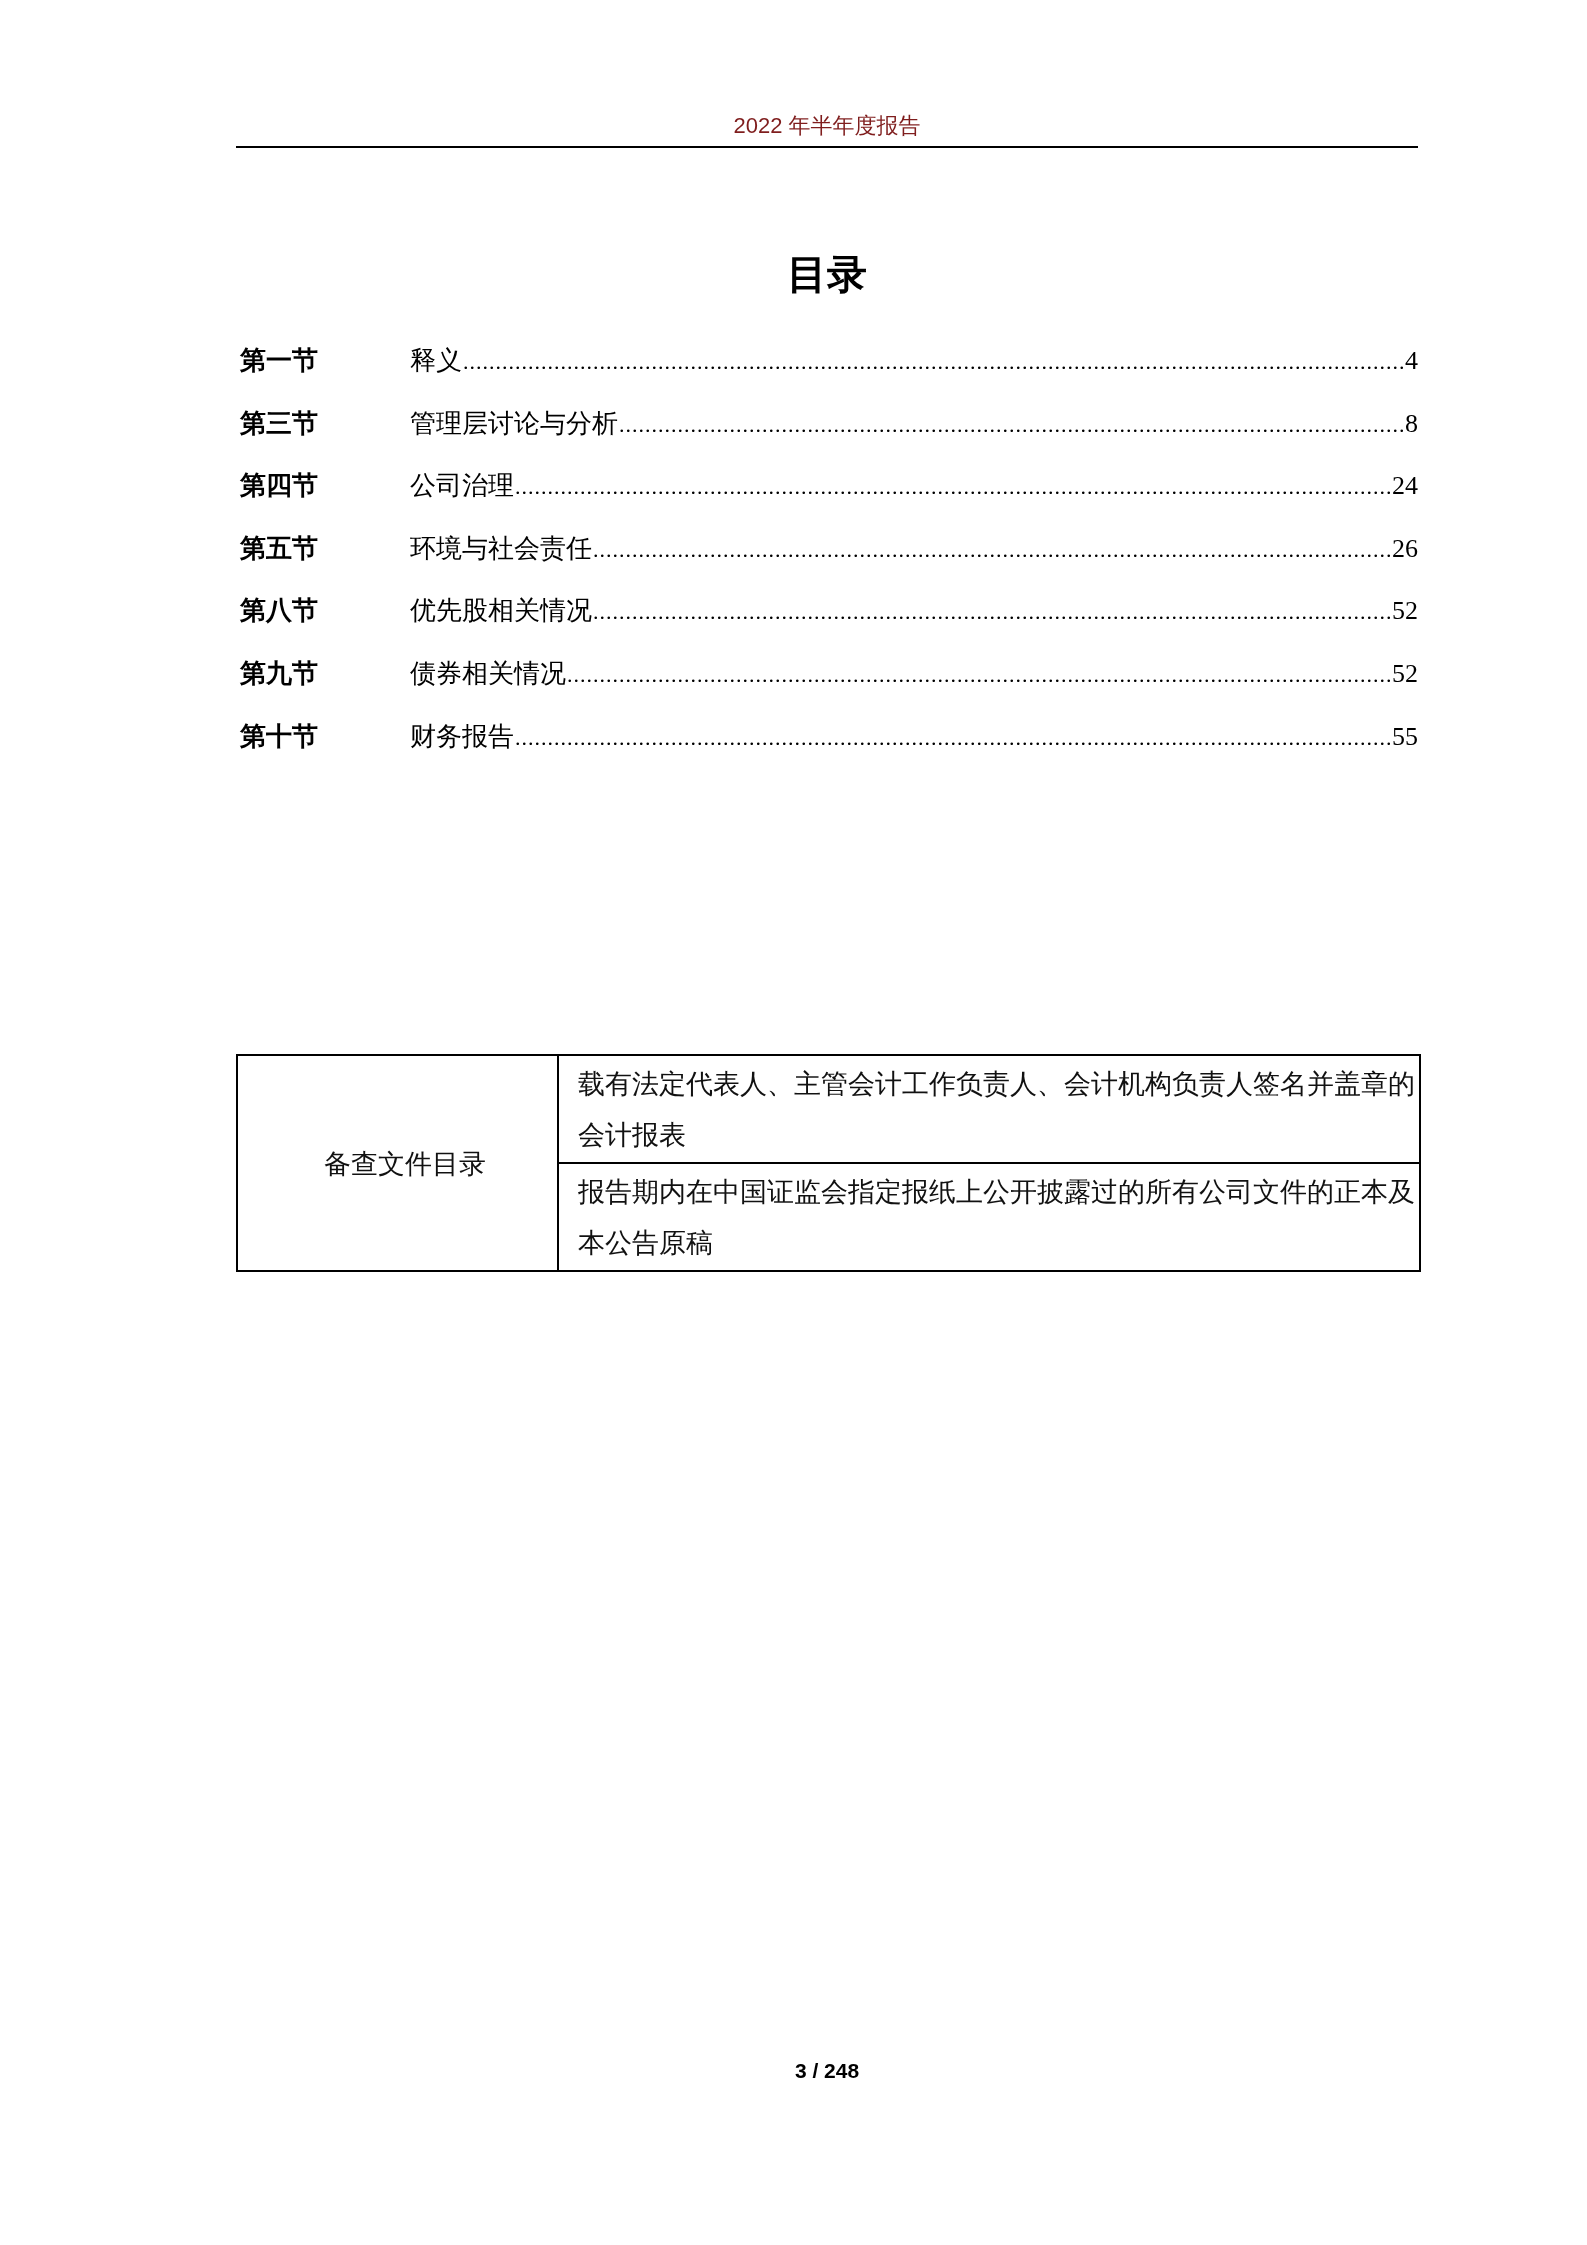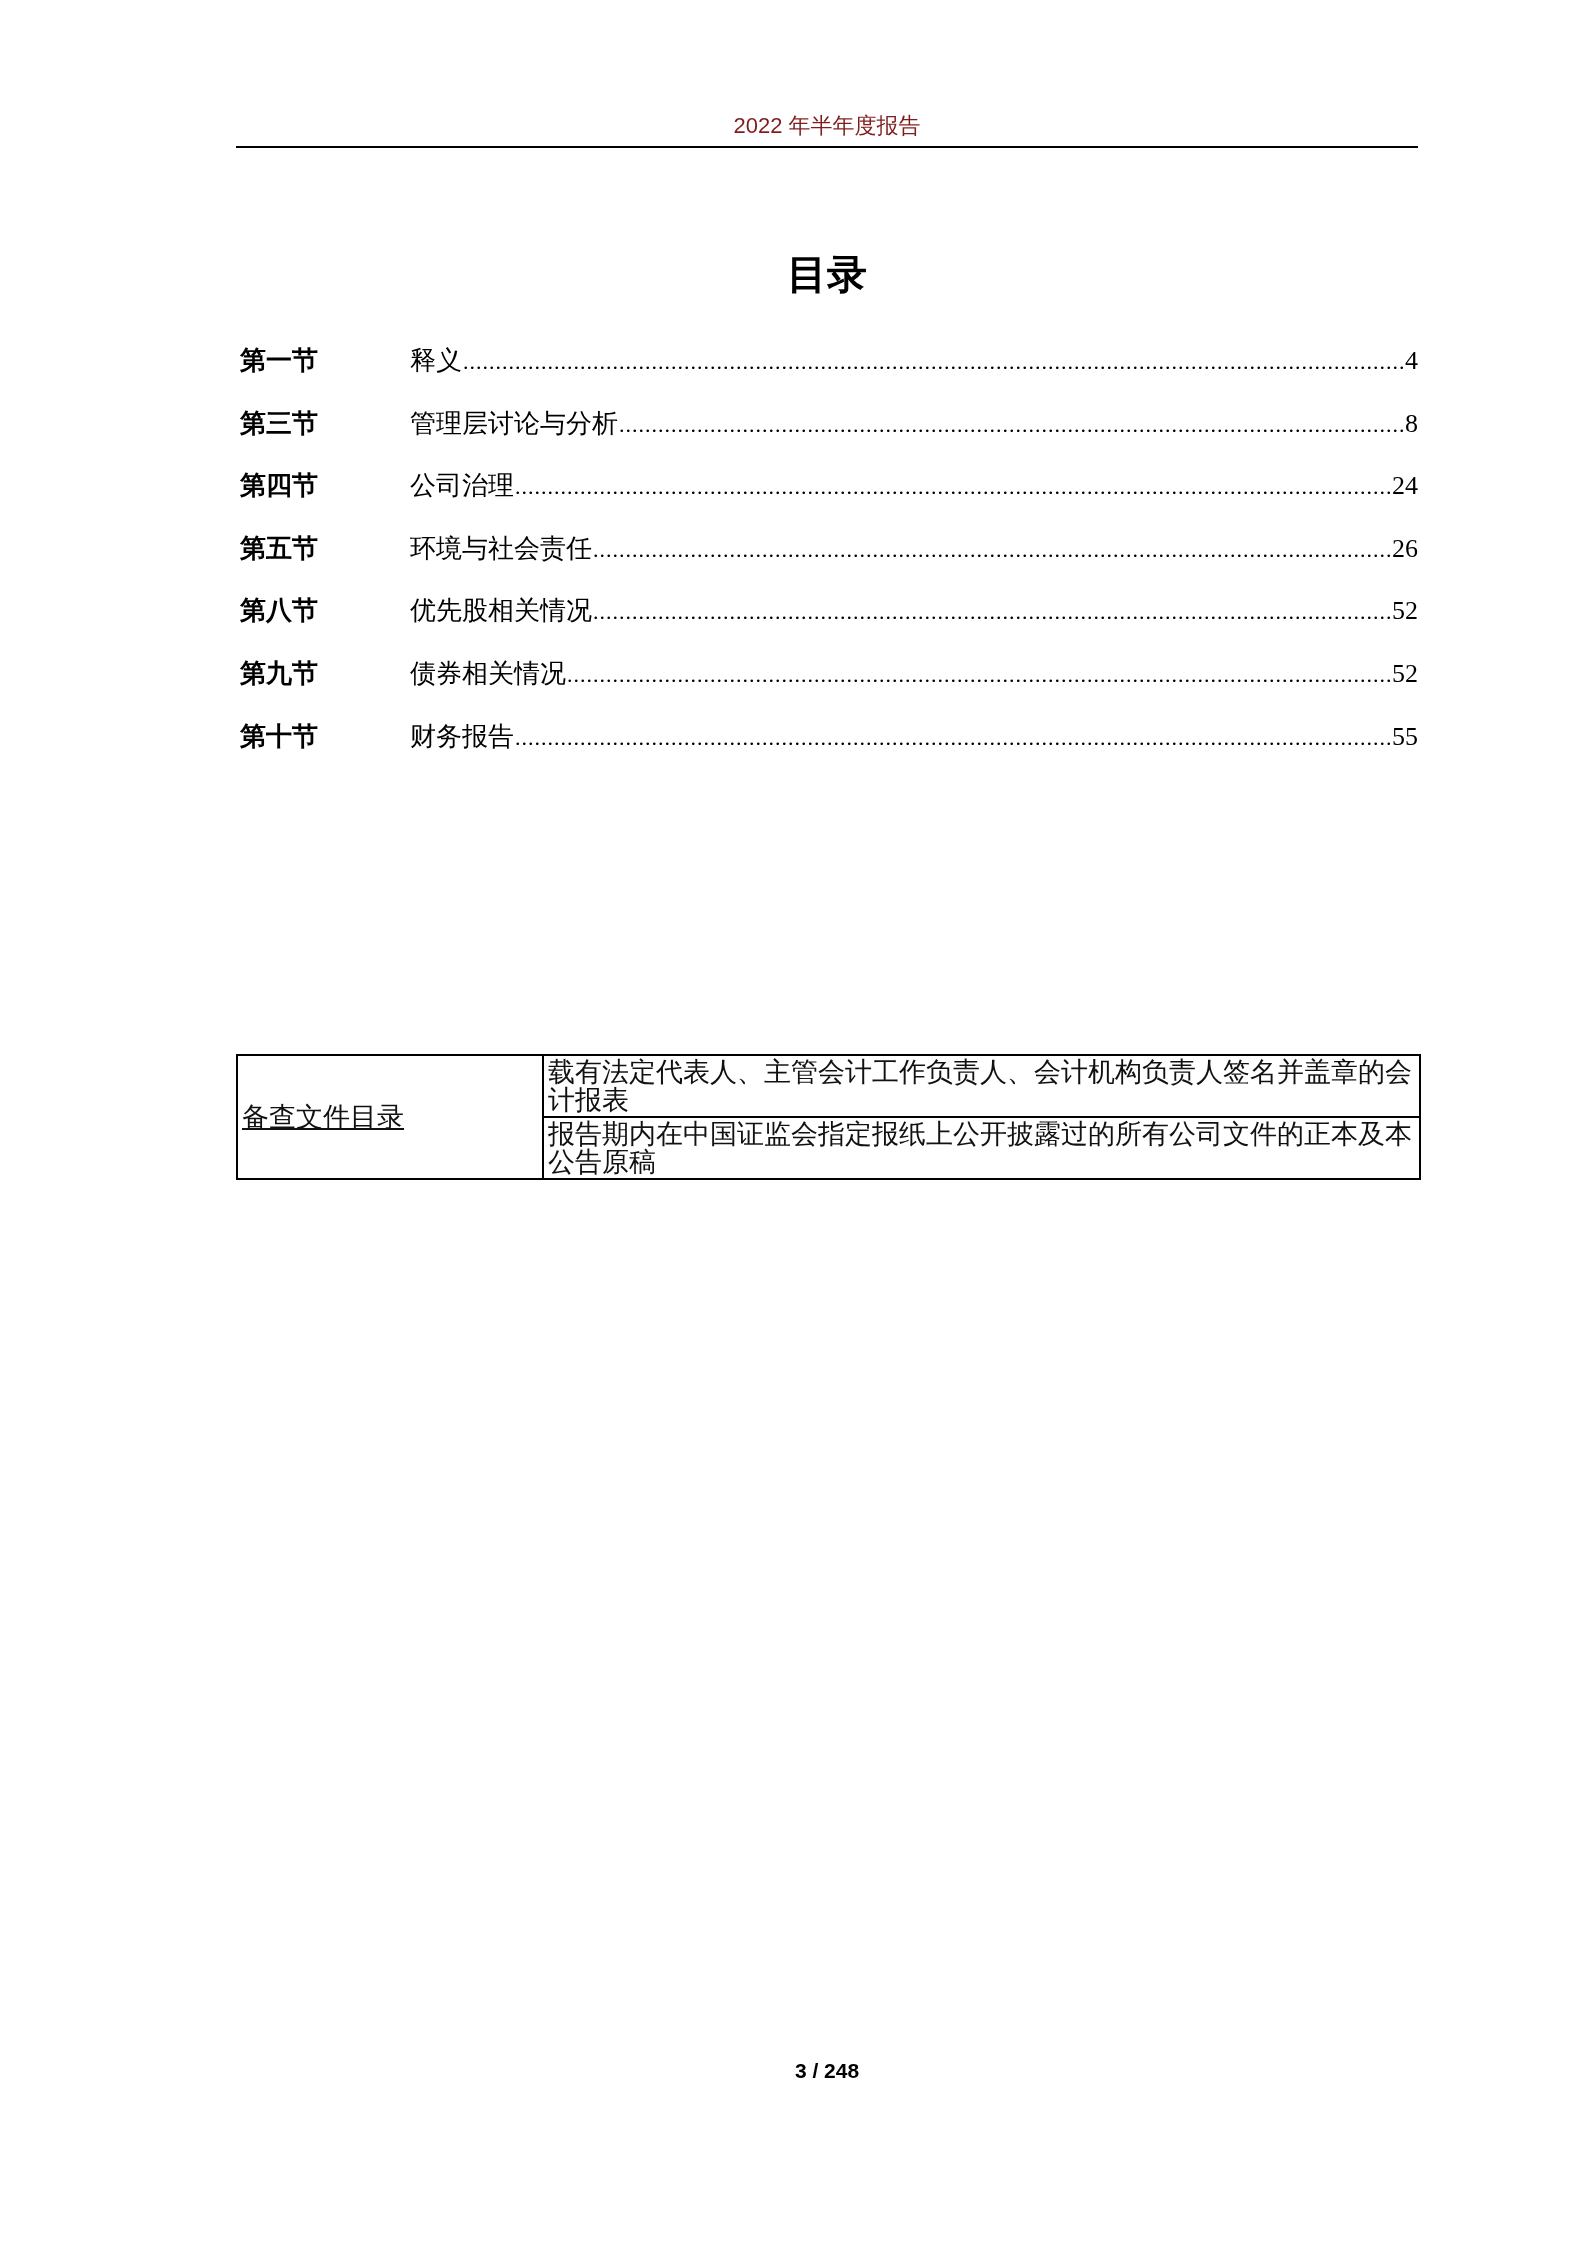--- a/index.html
+++ b/index.html
@@ -95,27 +95,27 @@
       top: 1054px;
       width: 1185px;
       border-collapse: collapse;
       font-family: "DejaVu Serif", "Liberation Serif", serif;
       font-size: 27px;
       color: #111;
     }
     .ref-table td {
       border: 2.5px solid #000;
       vertical-align: top;
-      padding: 2px 4px 2px 4px;
-      line-height: 28px;
+      padding: 2px 4px 2px 19px;
+      line-height: 51px;
     }
     .ref-table td.ref-label {
       width: 296px;
+      text-align: center;
       vertical-align: middle;
-      text-decoration: underline;
     }
     .page-number {
       position: absolute;
       left: 236px;
       top: 2058px;
       width: 1182px;
       text-align: center;
       font-family: "Liberation Sans", "DejaVu Sans", sans-serif;
       font-weight: bold;
       font-size: 21px;

